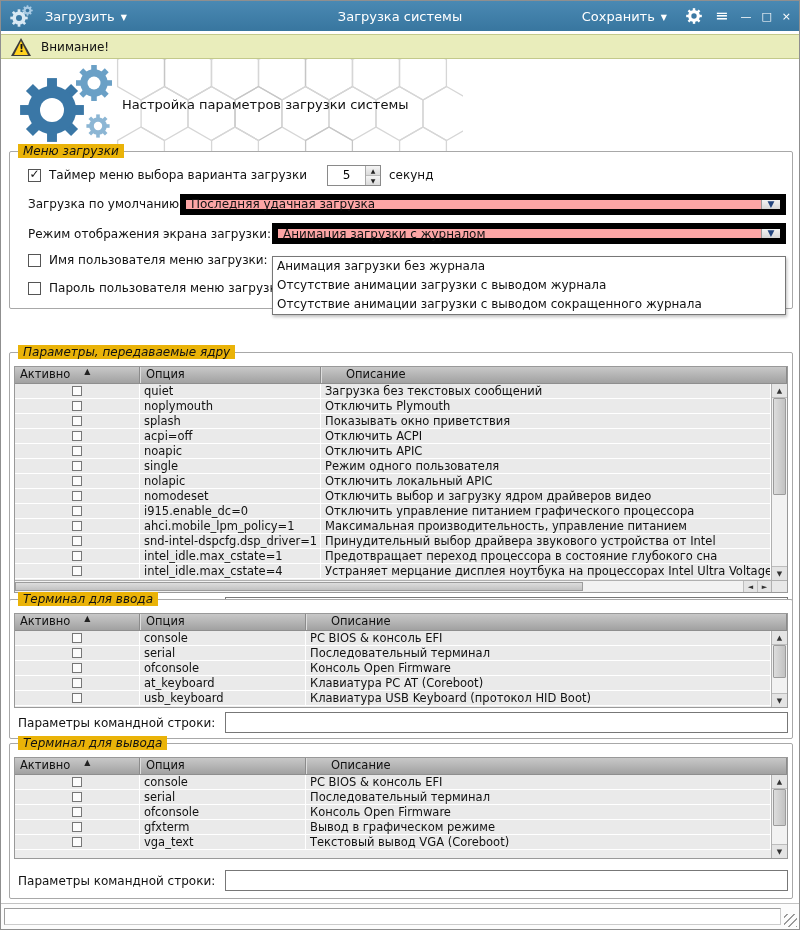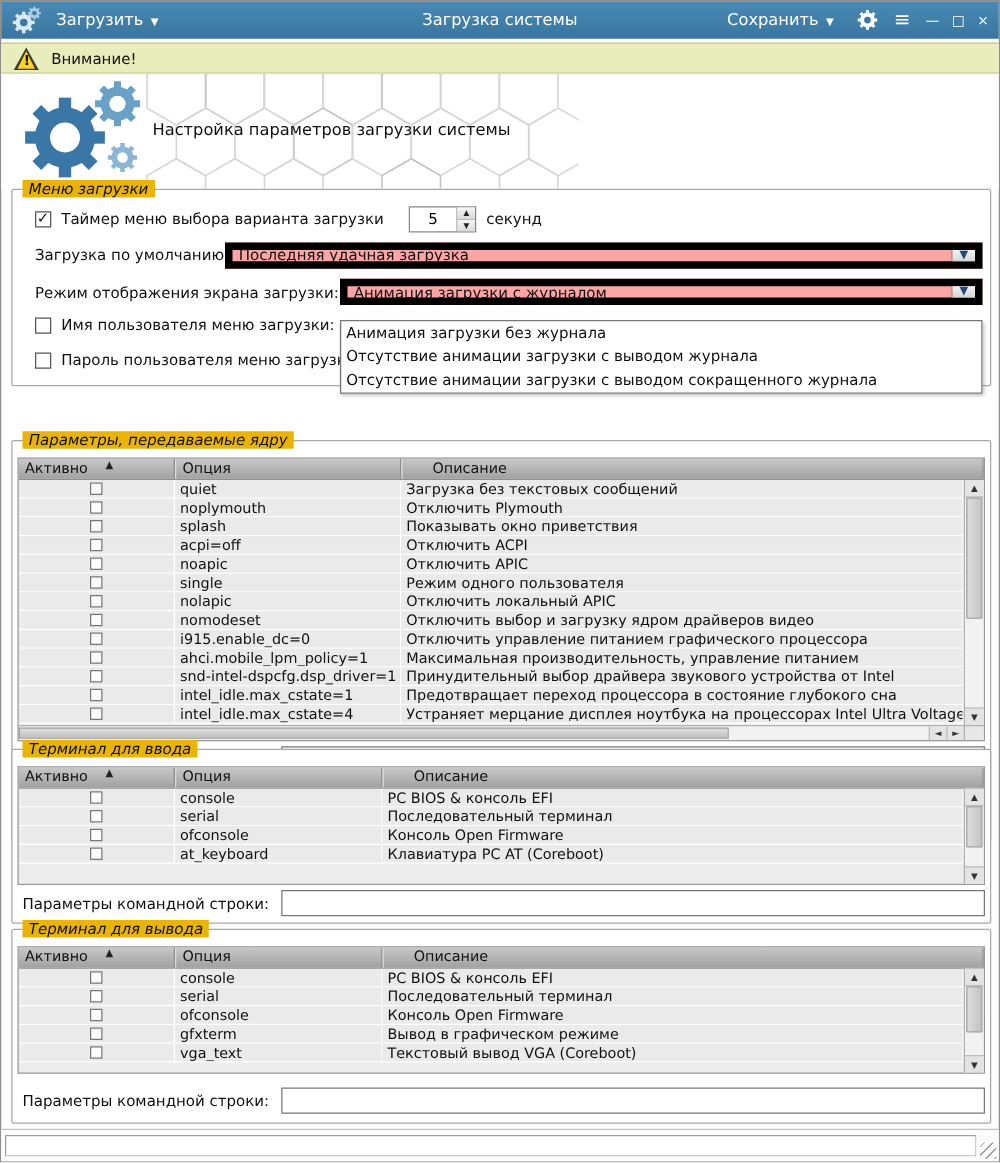--- a/index.html
+++ b/index.html
@@ -433,20 +433,27 @@
             <div class="tc c-opt">ofconsole</div>
             <div class="tc c-desc">Консоль Open Firmware</div>
           </div>
           <div class="trow">
             <div class="tc c-active">
               <span class="cb2"></span>
             </div>
             <div class="tc c-opt">at_keyboard</div>
             <div class="tc c-desc">Клавиатура PC AT (Coreboot)</div>
           </div>
+          <div class="trow">
+            <div class="tc c-active">
+              <span class="cb2"></span>
+            </div>
+            <div class="tc c-opt">usb_keyboard</div>
+            <div class="tc c-desc">Клавиатура USB Keyboard (протокол HID Boot)</div>
+          </div>
         </div>
       <div class="vscroll">
         <div class="varrow">▲</div>
         <div class="vtrack">
             <div class="vthumb"></div>
           </div>
         <div class="varrow bottom">▼</div>
       </div>
     </div>
     <div class="cmdrow">

